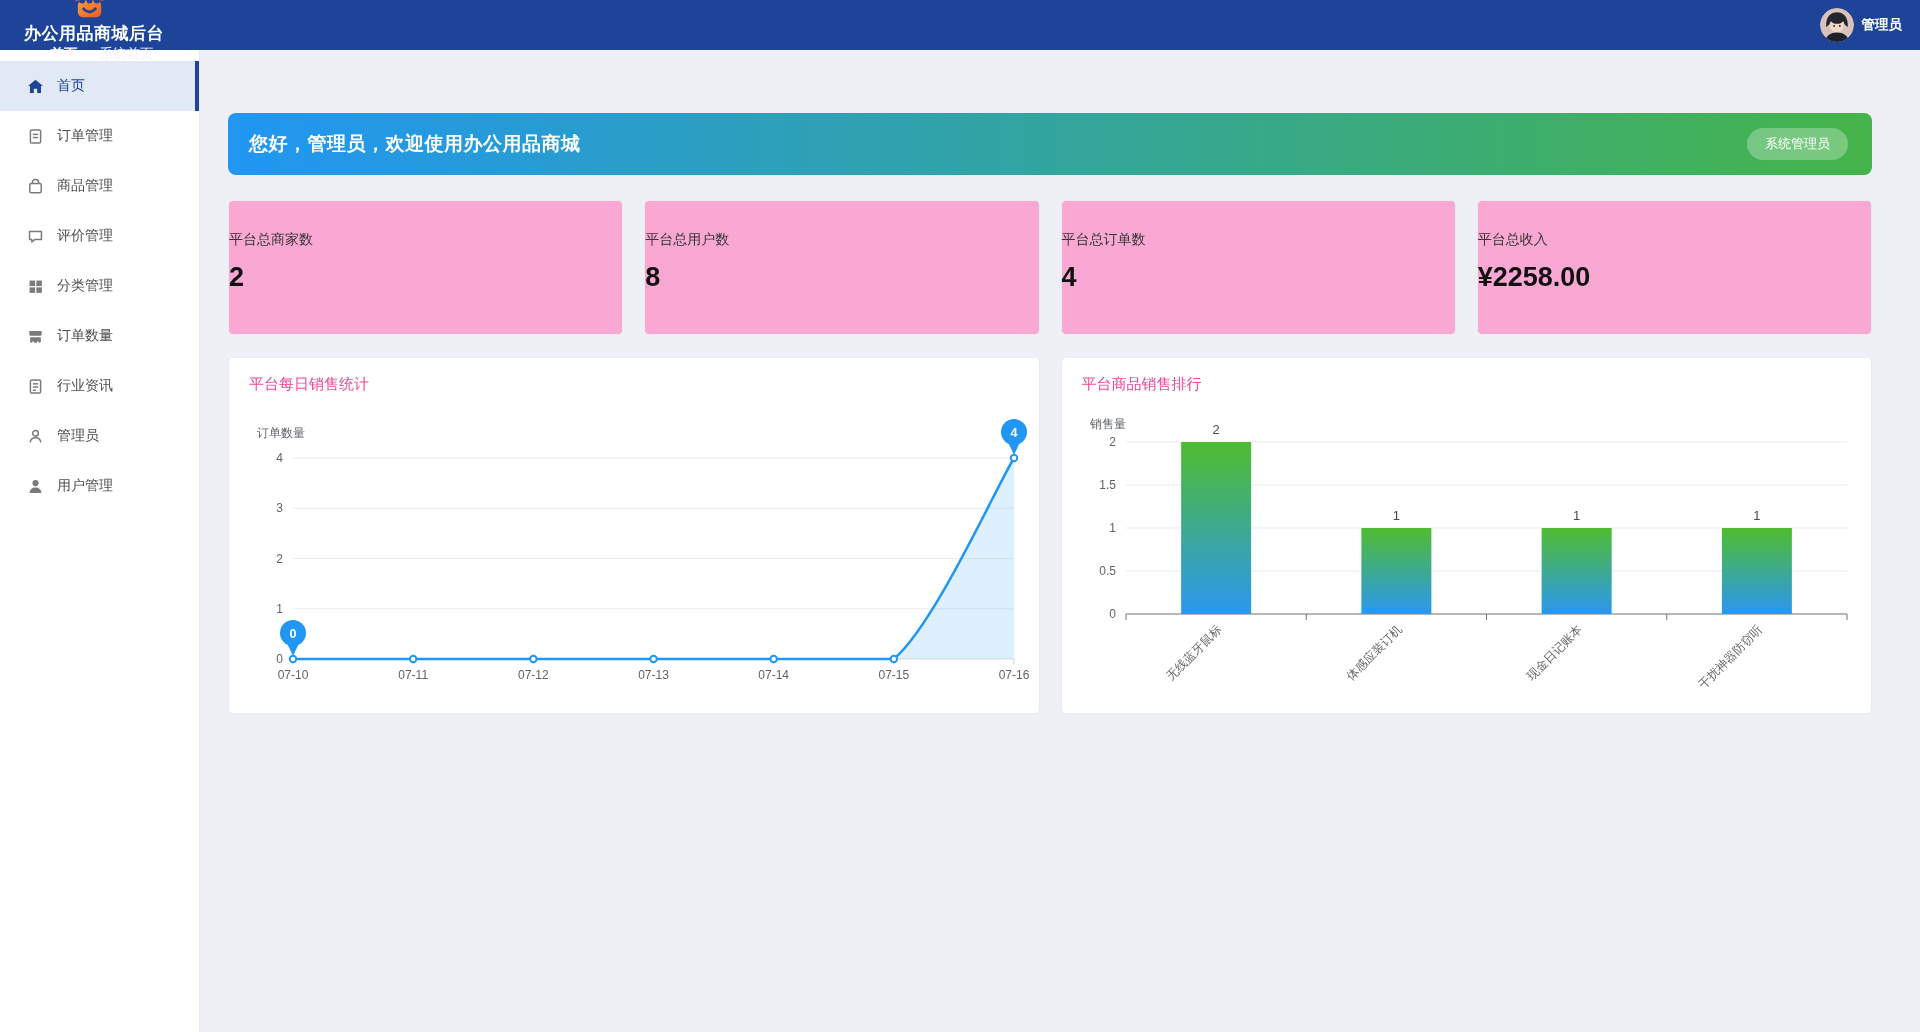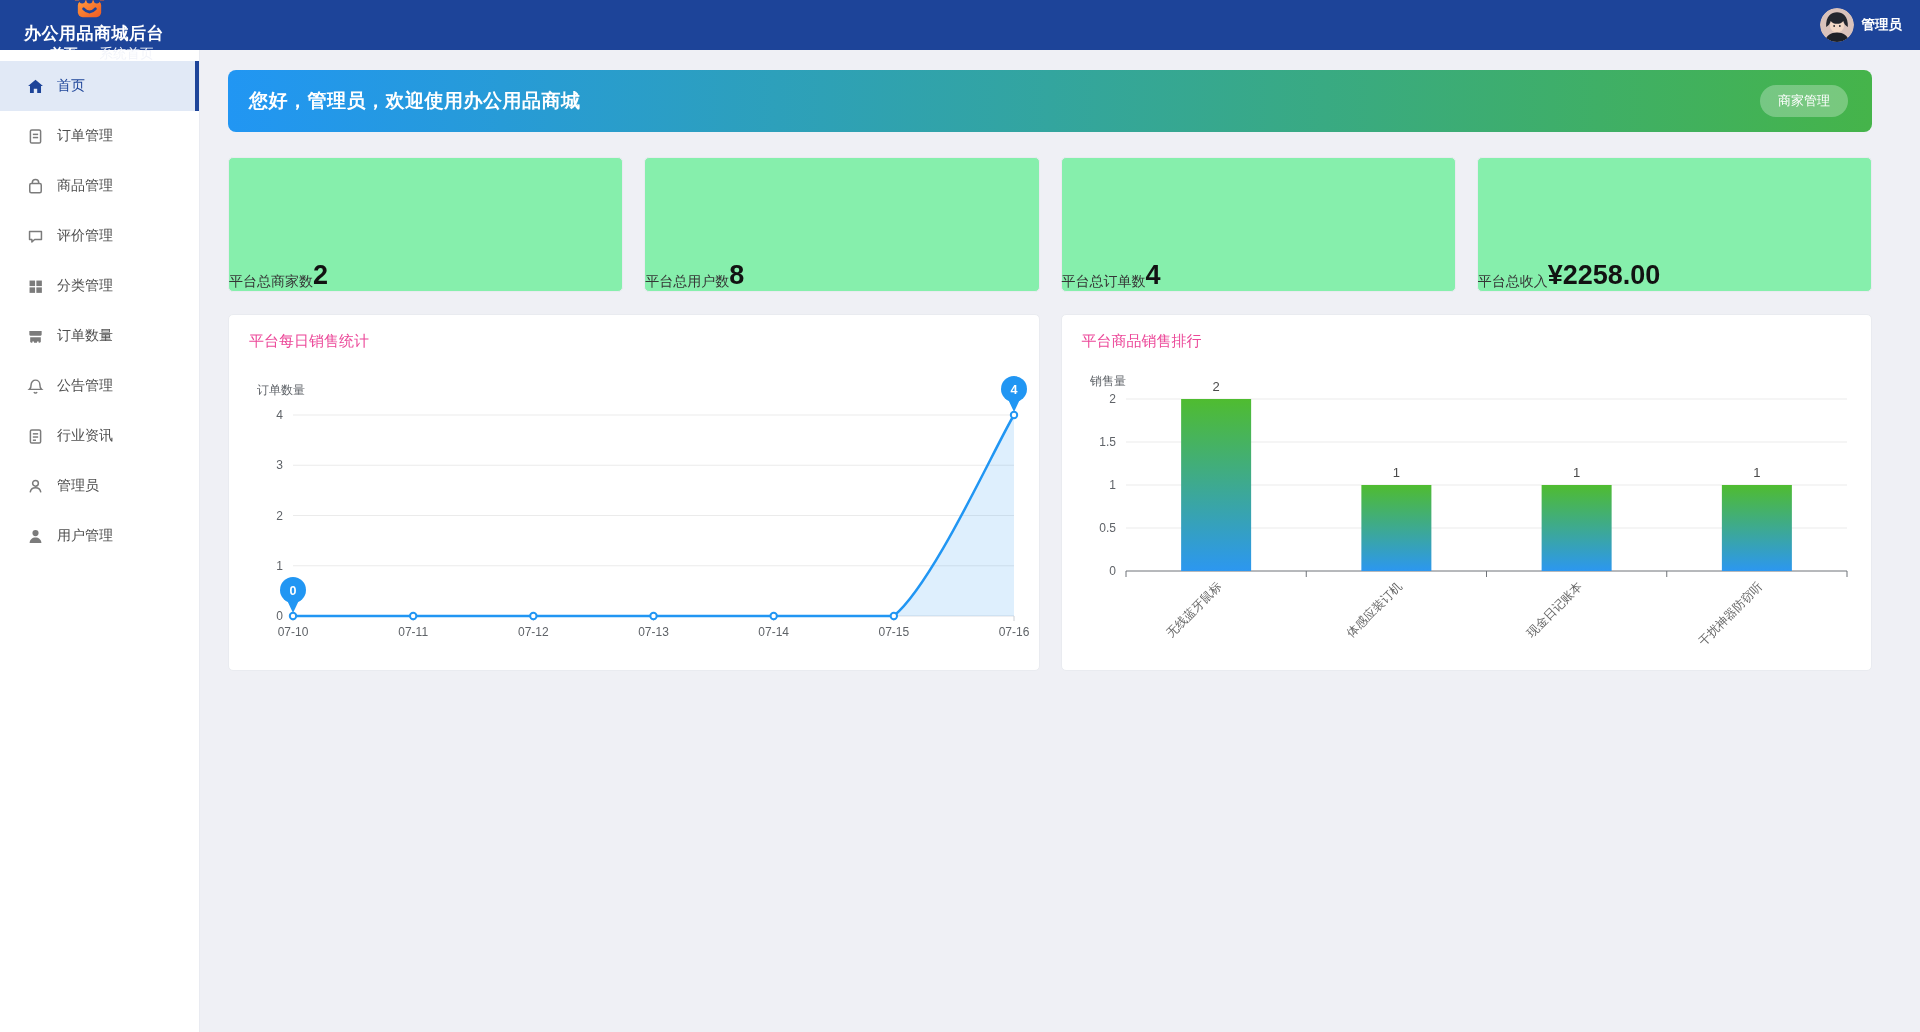--- a/index.html
+++ b/index.html
@@ -26,31 +26,31 @@
   .side-item { height:50px; display:flex; align-items:center; padding-left:27px; cursor:pointer;
     color:#4e4e4e; font-size:14px; }
   .side-item .si { width:17px; height:17px; margin-right:13px; display:inline-flex; }
   .side-item svg { width:17px; height:17px; stroke:#7b7b7b; fill:none; stroke-width:1.4; }
   .side-item svg .fl { fill:#7b7b7b; stroke:none; }
   .side-item.active { background:#e1e9f6; color:#1d4499; border-right:4px solid #1d4499; font-weight:500; }
   .side-item.active svg { stroke:#1d4499; }
   .side-item.active svg .fl { fill:#1d4499; }
 
   
-  .main { margin:50px 0 3px 200px; width:1700px; height:982px; padding:20px 28px 28px 28px; }
+  .main { margin:50px 0 3px 200px; width:1700px; height:982px; padding:63px 28px 28px 28px; }
 
   .banner { height:62px; border-radius:8px; display:flex; align-items:center;
     justify-content:space-between; padding:0 24px 0 21px; }
   .banner-text { color:#fff; font-size:19px; font-weight:700; letter-spacing:.5px; }
   .role-badge { background:rgba(255,255,255,.28); color:#fff; font-size:13px;
     padding:7px 18px; border-radius:20px; }
 
   .stats { display:flex; gap:21px; margin-top:25px; }
-  .stat-card { flex:1; height:135px; background:#86efac; border:1px solid #e9ebf0; border-radius:5px;
-    display:flex; flex-direction:row; align-items:flex-end; padding-top:30px; }
+  .stat-card { flex:1; height:135px; background:#f9a8d4; border:1px solid #e9ebf0; border-radius:5px;
+    display:flex; flex-direction:column; align-items:flex-start; padding-top:30px; }
   .stat-label { font-size:14px; color:#353535; }
   .stat-value { font-size:27px; font-weight:700; color:#121212; margin-top:13px;
     font-family:"Liberation Sans","DejaVu Sans",sans-serif; }
 
   .charts { display:flex; gap:21px; margin-top:22px; }
   .chart-card { flex:1; height:357px; background:#fff; border:1px solid #e9ebf0; border-radius:5px;
     padding:17px 20px 10px 20px; overflow:hidden; }
   .chart-title { font-size:15px; color:#ec4899; font-weight:500; margin-bottom:8px; }
   .chart-body svg { display:block; overflow:visible; }
 </style>
@@ -156,29 +156,20 @@
       <svg viewBox="0 0 16 16">
           <path class="fl" d="M2.2 2.8 h11.6 v3 c0 .9-.7 1.6-1.6 1.6 H3.8 c-.9 0-1.6-.7-1.6-1.6 Z"></path>
           <path class="fl" d="M3 8.6 h10 v4.2 c0 .6-.5 1.1-1.1 1.1 H4.1 c-.6 0-1.1-.5-1.1-1.1 Z M5 12.6 h1.6 v1.3 H5 Z M9.4 12.6 H11 v1.3 H9.4 Z" fill-rule="evenodd"></path>
         </svg>
     </span>
     <span>订单数量</span>
   </div>
   <div class="side-item">
     <span class="si">
       <svg viewBox="0 0 16 16">
-          <path d="M8 2 a4.1 4.1 0 0 1 4.1 4.1 c0 3 .9 4 1.6 4.6 H2.3 c.7-.6 1.6-1.6 1.6-4.6 A4.1 4.1 0 0 1 8 2 Z"></path>
-          <path d="M6.6 13.2 a1.5 1.5 0 0 0 2.8 0"></path>
-        </svg>
-    </span>
-    <span>公告管理</span>
-  </div>
-  <div class="side-item">
-    <span class="si">
-      <svg viewBox="0 0 16 16">
           <rect x="3.2" y="1.8" width="9.6" height="12.4" rx="1.3"></rect>
           <line x1="5.5" y1="5.5" x2="10.5" y2="5.5"></line>
           <line x1="5.5" y1="8.5" x2="10.5" y2="8.5"></line>
           <line x1="5.5" y1="11.5" x2="8.5" y2="11.5"></line>
         </svg>
     </span>
     <span>行业资讯</span>
   </div>
   <div class="side-item">
     <span class="si">
@@ -197,21 +188,21 @@
         </svg>
     </span>
     <span>用户管理</span>
   </div>
 </aside>
 
 <main class="main">
 
   <section class="banner" style="background: linear-gradient(90deg, rgb(33, 150, 243), rgb(69, 180, 74));">
     <span class="banner-text">您好，管理员，欢迎使用办公用品商城</span>
-    <span class="role-badge">商家管理</span>
+    <span class="role-badge">系统管理员</span>
   </section>
 
   <section class="stats">
     <div class="stat-card">
       <div class="stat-label">平台总商家数</div>
       <div class="stat-value">2</div>
     </div>
     <div class="stat-card">
       <div class="stat-label">平台总用户数</div>
       <div class="stat-value">8</div>

